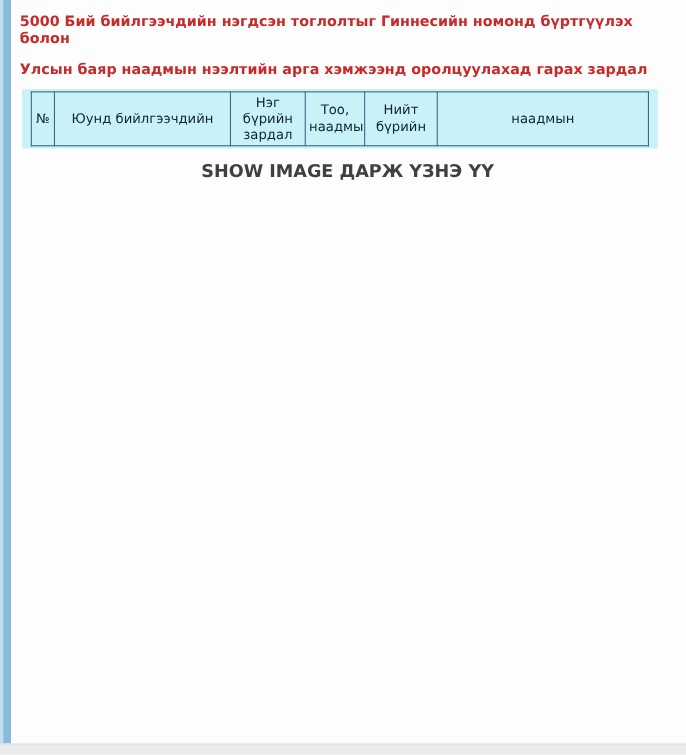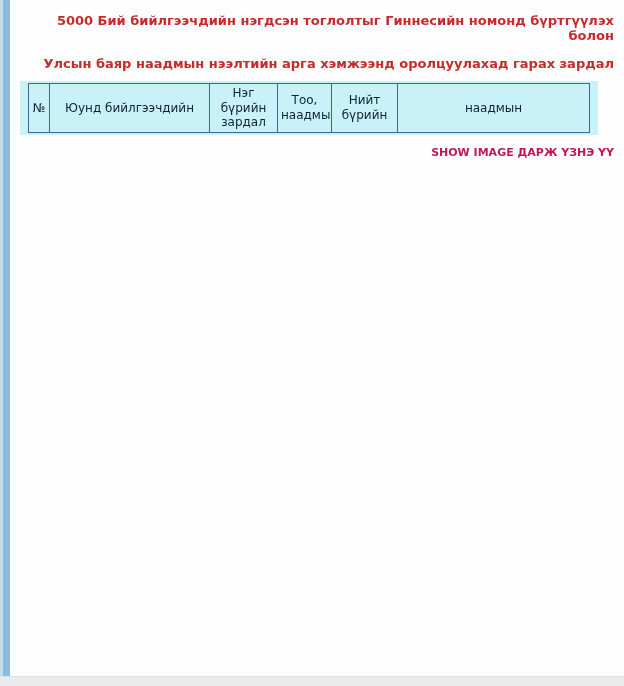--- a/index.html
+++ b/index.html
@@ -11,21 +11,21 @@
   }
   .left-bar{
     position:absolute;left:0;top:0;width:10px;height:676px;
     background:#8cbade;border-left:3px solid #c3ddf0;box-sizing:border-box;
   }
   .bottom-strip{
     position:absolute;left:0;top:676px;width:624px;height:10px;
     background:#e9ebed;border-top:1px solid #dcdee0;box-sizing:border-box;
   }
   .content{position:absolute;left:18px;top:0;width:596px;}
-  .title{margin-top:13px;text-align:right;color:#c62a2a;font-weight:bold;font-size:13px;}
+  .title{margin-top:13px;text-align:left;color:#c62a2a;font-weight:bold;font-size:13px;}
   .title .t1{margin-bottom:13px;}
   .title .t2{margin-bottom:10px;}
   .table-wrap{
     background:#c9f2f8;padding:2px 8px;margin-left:2px;width:578px;box-sizing:border-box;
   }
   table.cost{
     border-collapse:collapse;table-layout:fixed;width:562px;
     background:#c9f2f8;font-size:12px;color:#0e2236;
   }
   table.cost th, table.cost td{
@@ -33,21 +33,21 @@
     line-height:1.22;overflow:hidden;
   }
   table.cost th{font-weight:normal;text-align:center;height:26px;}
   col.w-num{width:21px;}
   col.w-purpose{width:160px;}
   col.w-cost{width:68px;}
   col.w-qty{width:54px;}
   col.w-total{width:66px;}
   tr{height:28px;}
   .footer{
-    text-align:right;margin-top:11px;color:#be185d;font-weight:bold;font-size:11px;
+    text-align:center;margin-top:11px;color:#404040;font-weight:bold;font-size:16px;
   }
 </style>
 </head>
 <body>
 
 <div class="left-bar"></div>
 
 <div class="content">
   <div class="title">
     <div class="t1">5000 Бий бийлгээчдийн нэгдсэн тоглолтыг Гиннесийн номонд бүртгүүлэх болон</div>

